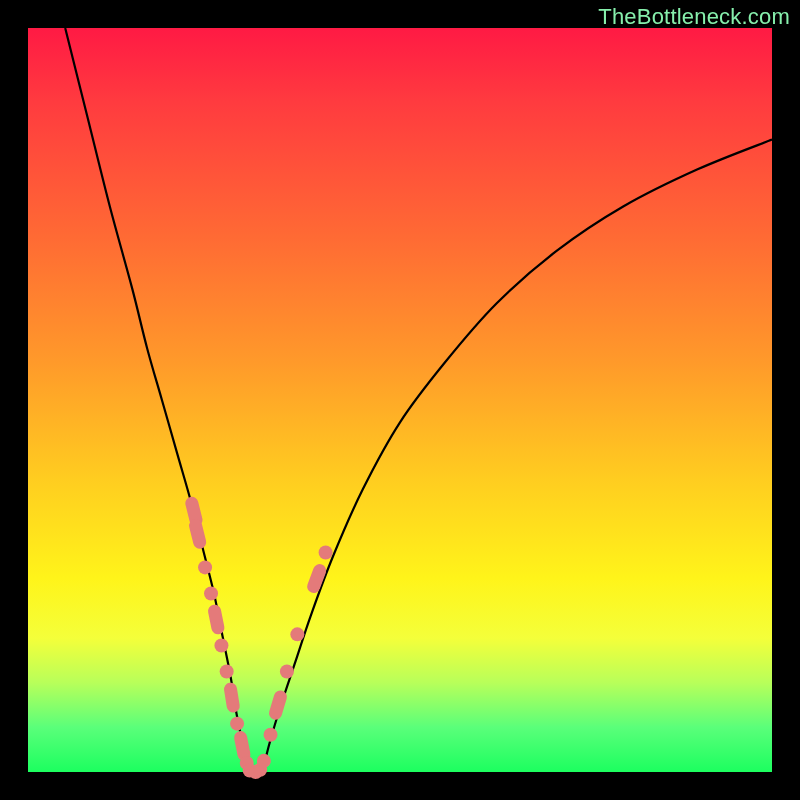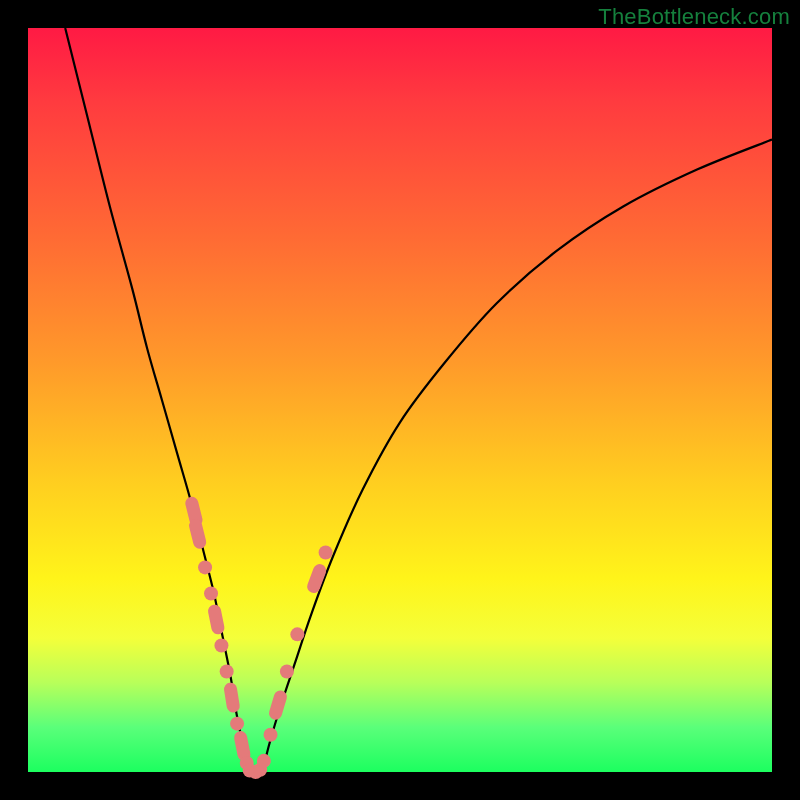--- a/index.html
+++ b/index.html
@@ -35,21 +35,21 @@
       #f4ff3a 82%,
       #b8ff5a 88%,
       #5aff7a 94%,
       #1cff5f 100%
     );
   }
   .watermark {
     position: absolute;
     top: 4px;
     right: 10px;
-    color: #15803d;
+    color: #86efac;
     font-size: 22px;
     letter-spacing: 0.2px;
     font-weight: 500;
     user-select: none;
   }
   svg.curves {
     position: absolute;
     left: 0;
     top: 0;
     width: 744px;

